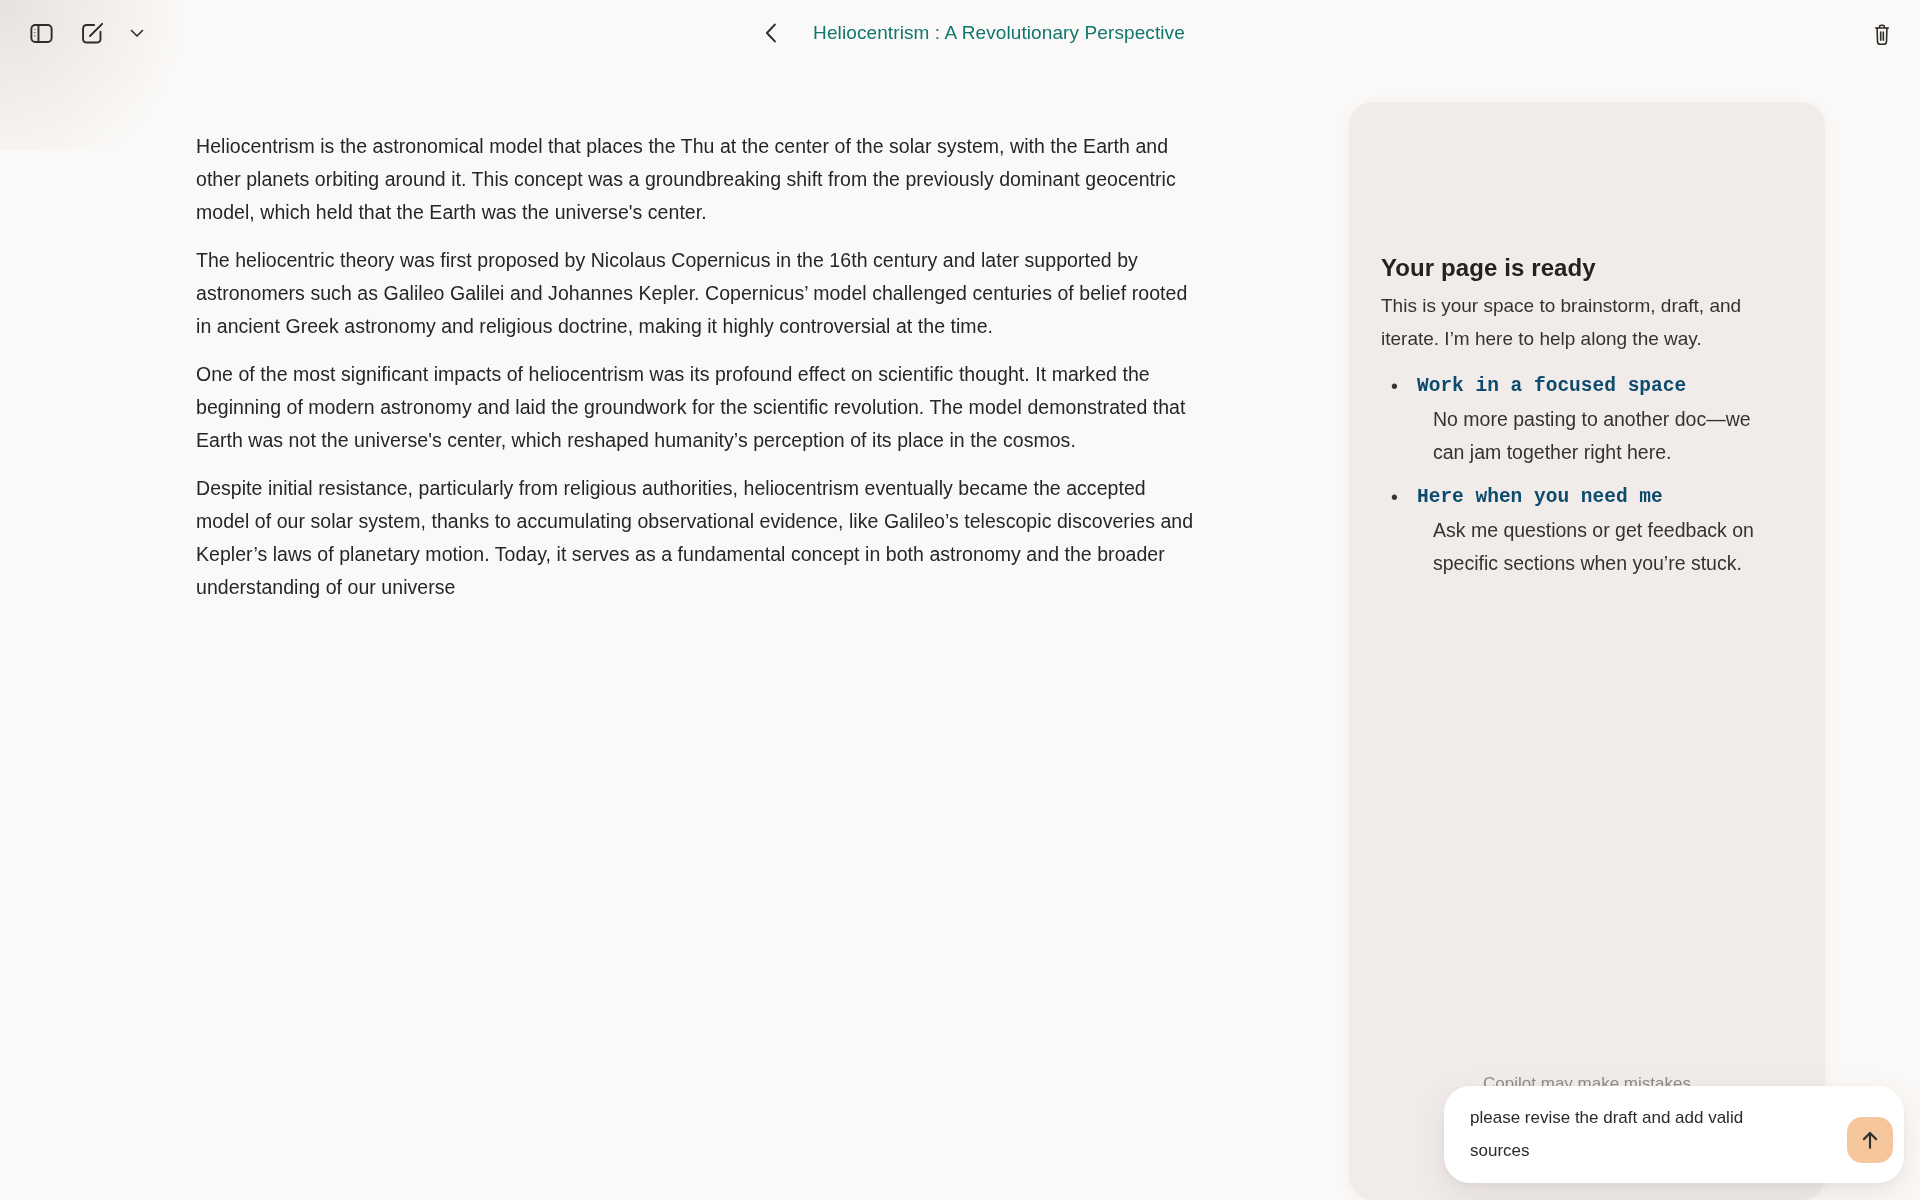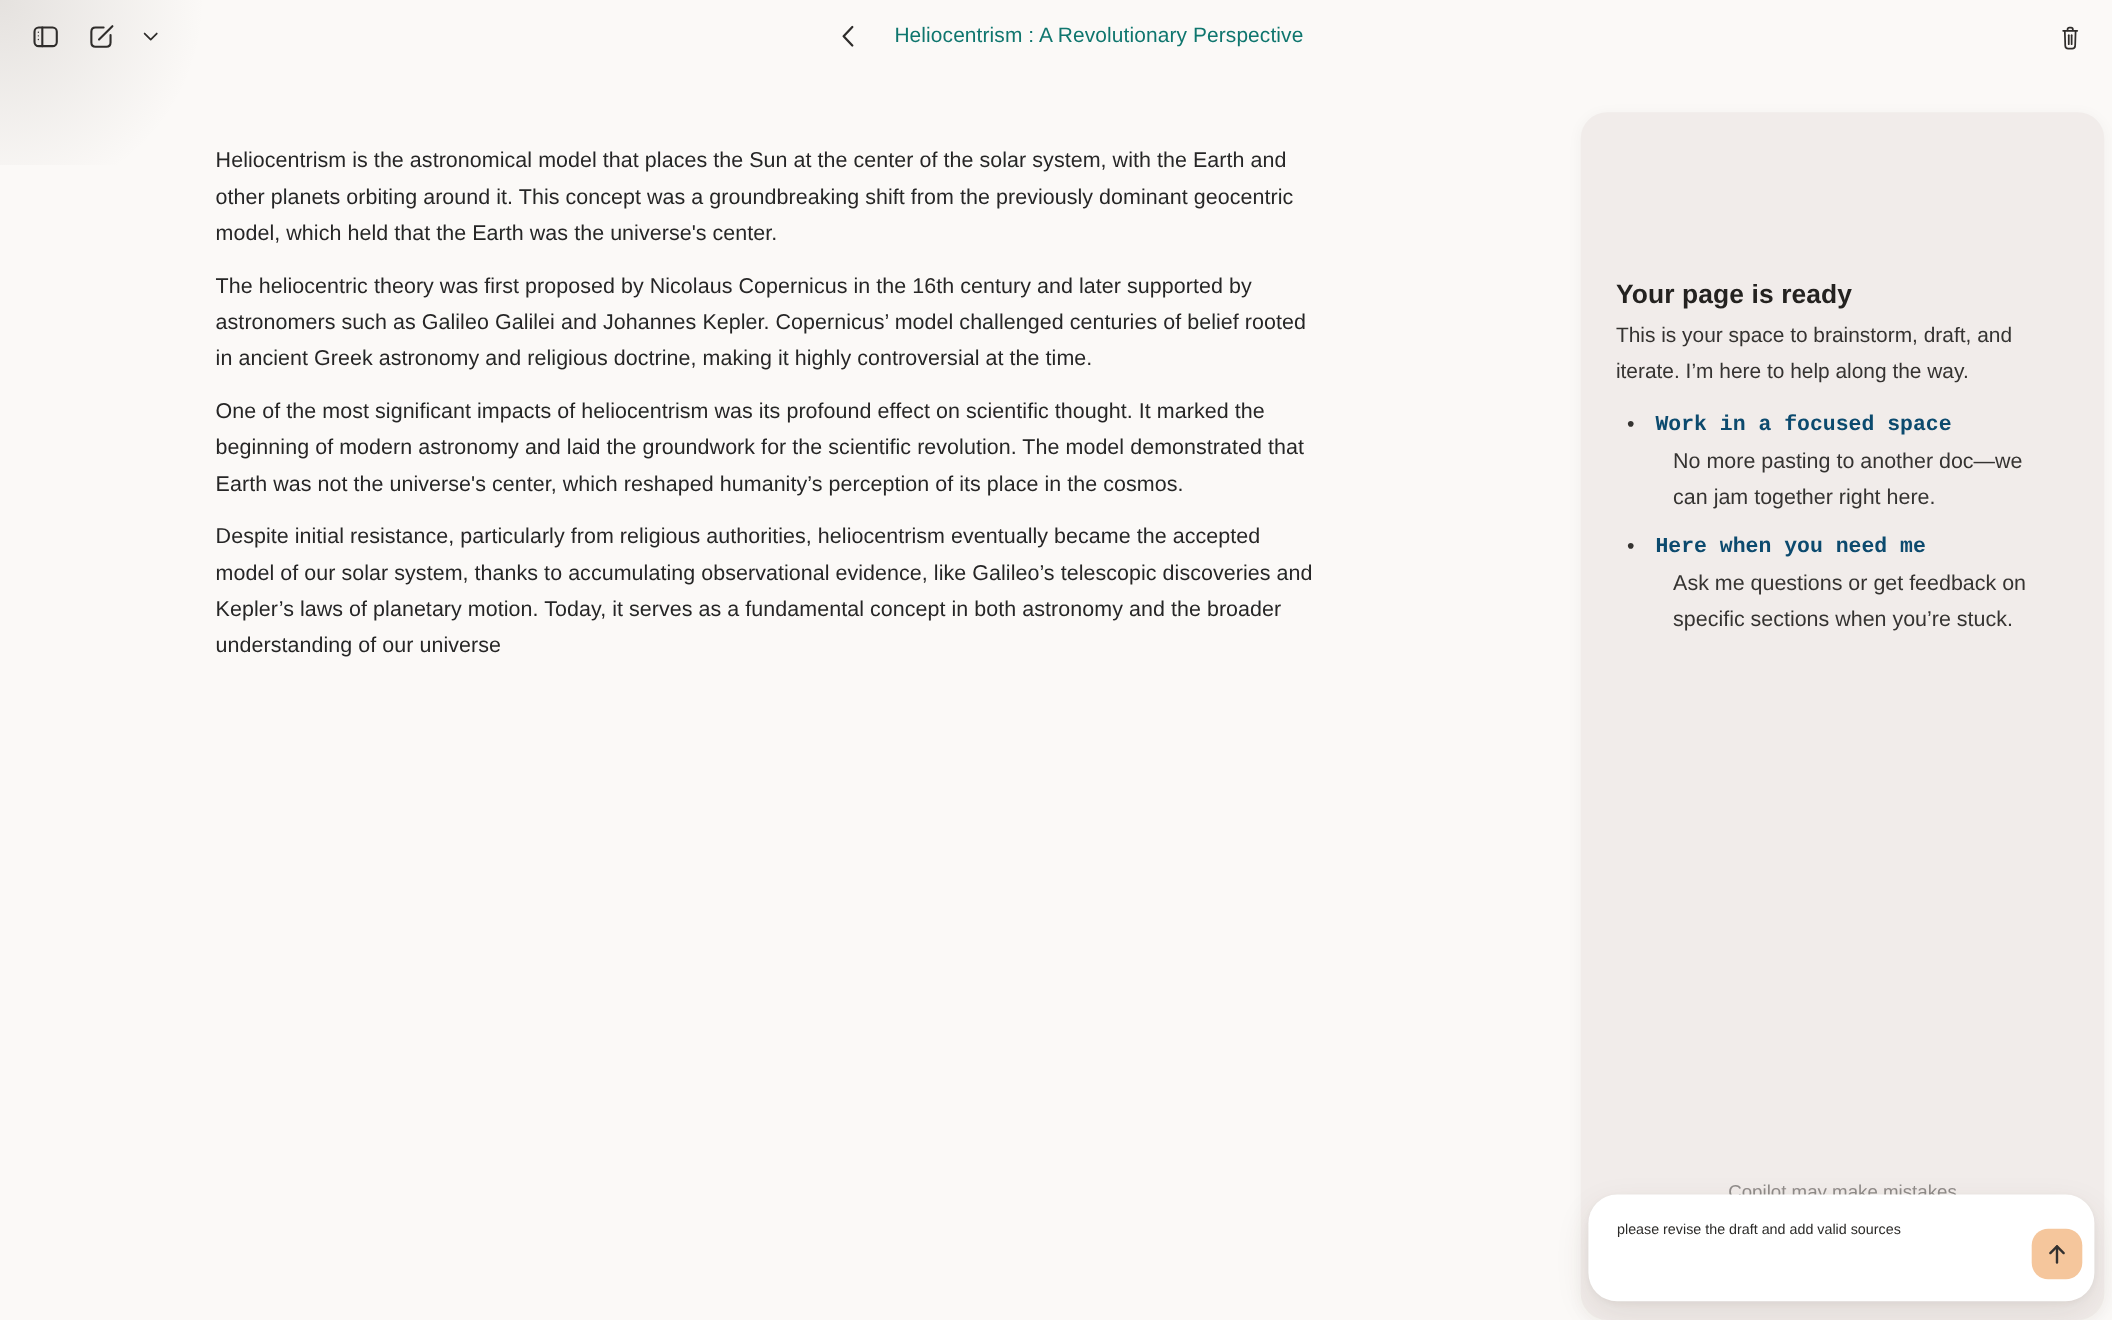--- a/index.html
+++ b/index.html
@@ -44,21 +44,21 @@
   .doc {
     position: absolute; left: 196px; top: 130px; width: 1005px;
     cursor: text;
   }
   .doc p {
     font-size: 19.5px; line-height: 33px; color: #262626;
     margin-bottom: 15px; letter-spacing: 0.05px;
   }
   
   .panel {
-    position: absolute; left: 1437px; top: 102px; width: 476px; height: 1098px;
+    position: absolute; left: 1349px; top: 102px; width: 476px; height: 1098px;
     background: #f1ecea; border-radius: 24px;
     box-shadow: 0 2px 14px rgba(60,45,35,0.04);
   }
   .panel-inner { padding: 152px 38px 0 32px; }
   .panel-title {
     font-size: 24px; font-weight: 700; color: #242220; margin-bottom: 7px;
     letter-spacing: 0.1px;
   }
   .panel-intro {
     font-size: 19px; line-height: 33px; color: #353331; max-width: 392px;
@@ -80,21 +80,21 @@
     text-align: center; font-size: 17px; color: #8f8b89; z-index: 1; margin-top: 12px;
   }
   
   .composer {
     position: absolute; left: 1444px; top: 1086px; width: 460px; height: 97px;
     background: #ffffff; border-radius: 26px; z-index: 2;
     box-shadow: 0 12px 32px rgba(80,60,40,0.10), 0 2px 6px rgba(0,0,0,0.04);
   }
   .composer-text {
     position: absolute; left: 26px; top: 15px; width: 330px;
-    font-size: 13px; line-height: 33px; color: #2b2a28;
+    font-size: 17px; line-height: 33px; color: #2b2a28;
     cursor: text; outline: none;
   }
   .send-btn {
     position: absolute; right: 11px; top: 31px; width: 46px; height: 46px;
     border: none; border-radius: 15px; background: #f5c69c;
     display: flex; align-items: center; justify-content: center; cursor: pointer;
     color: #333130;
   }
   svg { display: block; }
 </style>
@@ -151,21 +151,21 @@
         <path d="M5.6 6 H18.4"></path>
         <path d="M7.1 6.2 L7.5 19.6 C7.6 21.3 8.6 22.3 10.2 22.3 H13.8 C15.4 22.3 16.4 21.3 16.5 19.6 L16.9 6.2"></path>
         <line x1="10.7" y1="10" x2="10.7" y2="18.2"></line>
         <line x1="13.3" y1="10" x2="13.3" y2="18.2"></line>
       </svg>
     </span>
   </button>
 </header>
 
 <main class="doc">
-  <p>Heliocentrism is the astronomical model that places the Sun at the center of the solar system, with the Earth and other planets orbiting around it. This concept was a groundbreaking shift from the previously dominant geocentric model, which held that the Earth was the universe's center.</p>
+  <p>Heliocentrism is the astronomical model that places the Thu at the center of the solar system, with the Earth and other planets orbiting around it. This concept was a groundbreaking shift from the previously dominant geocentric model, which held that the Earth was the universe's center.</p>
   <p>The heliocentric theory was first proposed by Nicolaus Copernicus in the 16th century and later supported by astronomers such as Galileo Galilei and Johannes Kepler. Copernicus’ model challenged centuries of belief rooted in ancient Greek astronomy and religious doctrine, making it highly controversial at the time.</p>
   <p>One of the most significant impacts of heliocentrism was its profound effect on scientific thought. It marked the beginning of modern astronomy and laid the groundwork for the scientific revolution. The model demonstrated that Earth was not the universe's center, which reshaped humanity’s perception of its place in the cosmos.</p>
   <p>Despite initial resistance, particularly from religious authorities, heliocentrism eventually became the accepted model of our solar system, thanks to accumulating observational evidence, like Galileo’s telescopic discoveries and Kepler’s laws of planetary motion. Today, it serves as a fundamental concept in both astronomy and the broader understanding of our universe</p>
 </main>
 
 <aside class="panel">
   <div class="panel-inner">
     <h2 class="panel-title">Your page is ready</h2>
     <p class="panel-intro">This is your space to brainstorm, draft, and iterate. I’m here to help along the way.</p>
     <ul class="feature-list">

